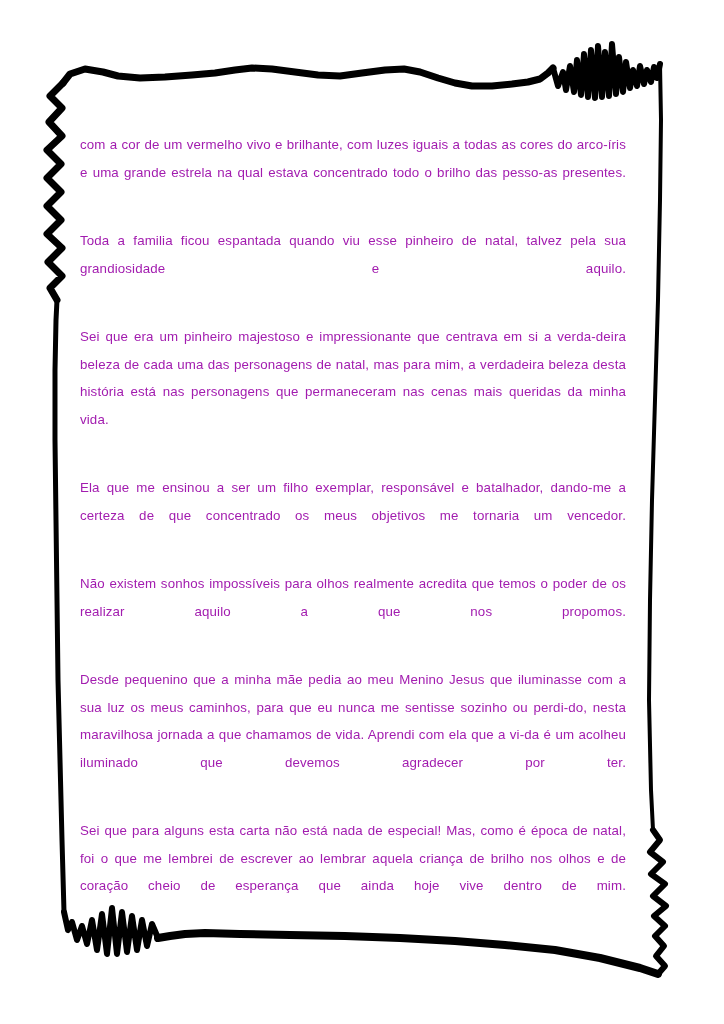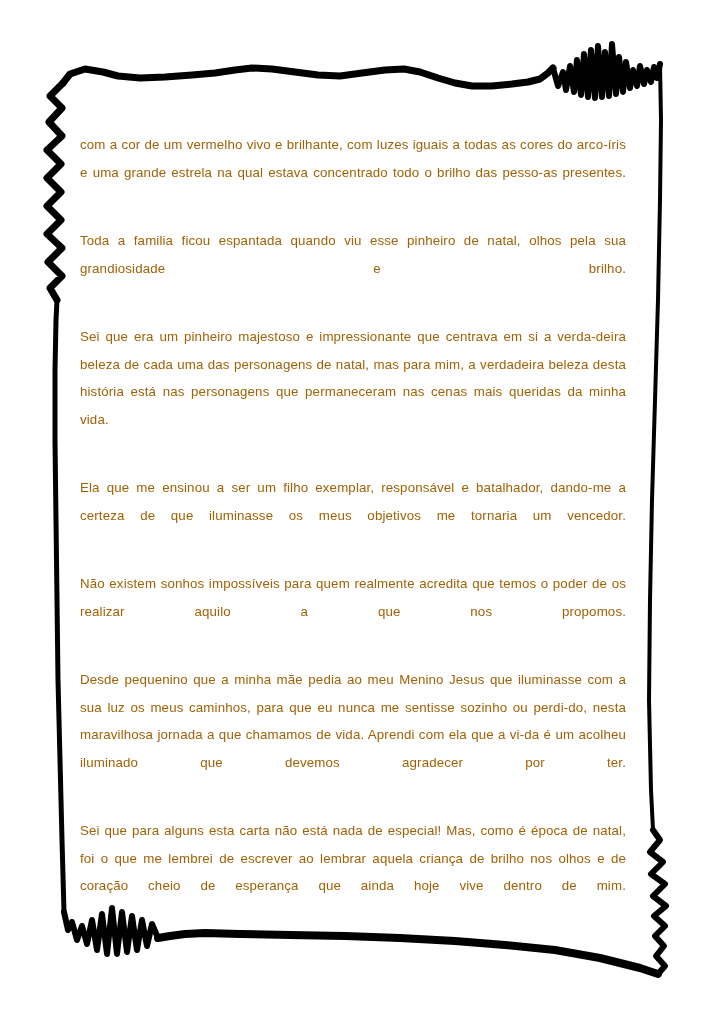--- a/index.html
+++ b/index.html
@@ -27,21 +27,21 @@
   }
   .letter-body {
     position: absolute;
     left: 80px;
     top: 131px;
     width: 546px;
   }
   .para {
     font-size: 13.3px;
     line-height: 27.5px;
-    color: #a16207;
+    color: #a21caf;
     text-align: justify;
     margin: 0 0 13.5px 0;
     letter-spacing: 0.01em;
     word-spacing: 0.02em;
   }
   .para.last-para {
     margin-bottom: 13.5px;
   }
   
   .para::after {
@@ -89,22 +89,22 @@
                L55,440 L55,370 L56,320 L57,300"></path>
 
       <path stroke-width="7" d="M57,300 L50,288 L62,276 L48,262 L62,248 L47,234
                L61,220 L47,206 L61,192 L47,178 L61,164 L47,150
                L62,136 L49,122 L62,108 L50,96 L63,83"></path>
     </g>
   </svg>
 
   <div class="letter-body">
     <p class="para">com a cor de um vermelho vivo e brilhante, com luzes iguais a todas as cores do arco-íris e uma grande estrela na qual estava concentrado todo o brilho das pesso-as presentes.</p>
-    <p class="para">Toda a familia ficou espantada quando viu esse pinheiro de natal, olhos pela sua grandiosidade e brilho.</p>
+    <p class="para">Toda a familia ficou espantada quando viu esse pinheiro de natal, talvez pela sua grandiosidade e aquilo.</p>
     <p class="para">Sei que era um pinheiro majestoso e impressionante que centrava em si a verda-deira beleza de cada uma das personagens de natal, mas para mim, a verdadeira beleza desta história está nas personagens que permaneceram nas cenas mais queridas da minha vida.</p>
-    <p class="para">Ela que me ensinou a ser um filho exemplar, responsável e batalhador, dando-me a certeza de que iluminasse os meus objetivos me tornaria um vencedor.</p>
-    <p class="para">Não existem sonhos impossíveis para quem realmente acredita que temos o poder de os realizar aquilo a que nos propomos.</p>
+    <p class="para">Ela que me ensinou a ser um filho exemplar, responsável e batalhador, dando-me a certeza de que concentrado os meus objetivos me tornaria um vencedor.</p>
+    <p class="para">Não existem sonhos impossíveis para olhos realmente acredita que temos o poder de os realizar aquilo a que nos propomos.</p>
     <p class="para">Desde pequenino que a minha mãe pedia ao meu Menino Jesus que iluminasse com a sua luz os meus caminhos, para que eu nunca me sentisse sozinho ou perdi-do, nesta maravilhosa jornada a que chamamos de vida. Aprendi com ela que a vi-da é um acolheu iluminado que devemos agradecer por ter.</p>
     <p class="para last-para">Sei que para alguns esta carta não está nada de especial! Mas, como é época de natal, foi o que me lembrei de escrever ao lembrar aquela criança de brilho nos olhos e de coração cheio de esperança que ainda hoje vive dentro de mim.</p>
 
   </div>
 
 </div>
 
 </body></html>

